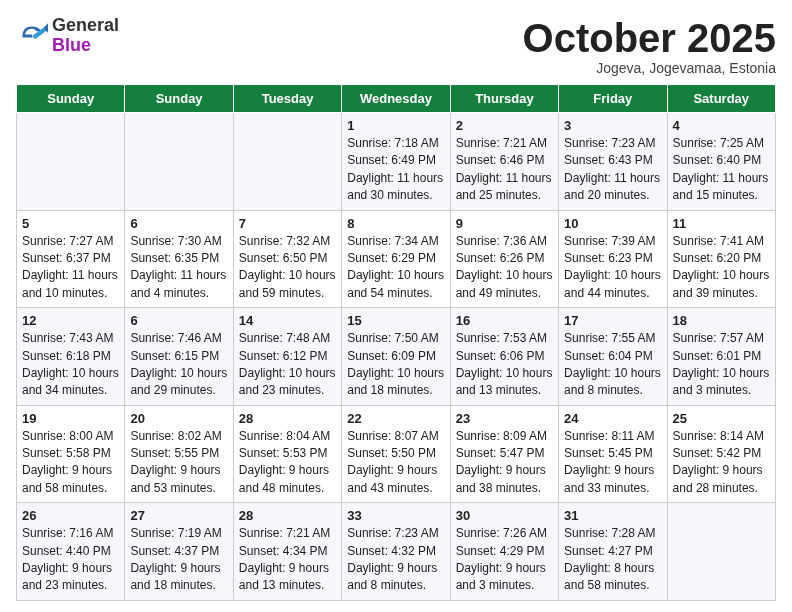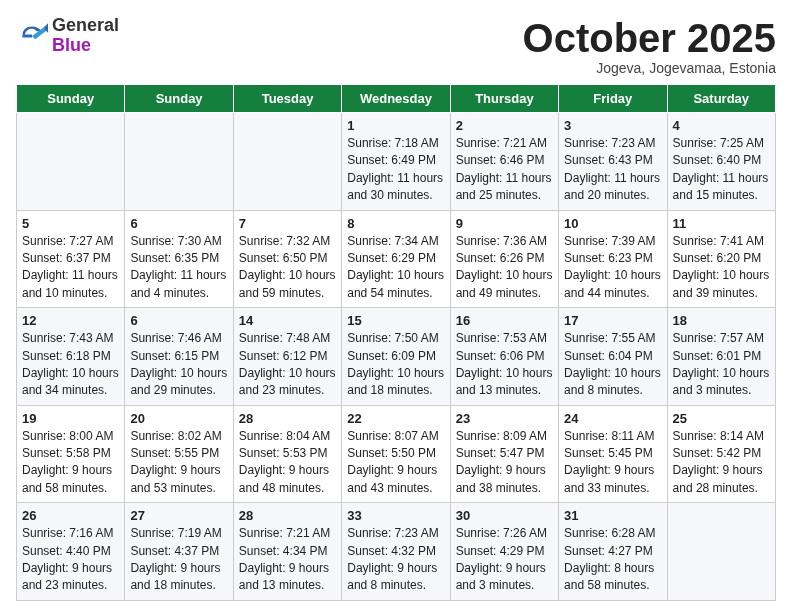--- a/index.html
+++ b/index.html
@@ -341,21 +341,21 @@
         </td>
         <td>
           <span class="day-num">30</span>
           <div class="day-info">Sunrise: 7:26 AM
 Sunset: 4:29 PM
 Daylight: 9 hours
 and 3 minutes.</div>
         </td>
         <td>
           <span class="day-num">31</span>
-          <div class="day-info">Sunrise: 6:28 AM
+          <div class="day-info">Sunrise: 7:28 AM
 Sunset: 4:27 PM
 Daylight: 8 hours
 and 58 minutes.</div>
         </td>
         <td class="empty"></td>
       </tr>
     </tbody>
 </table>
 
 </body></html>

